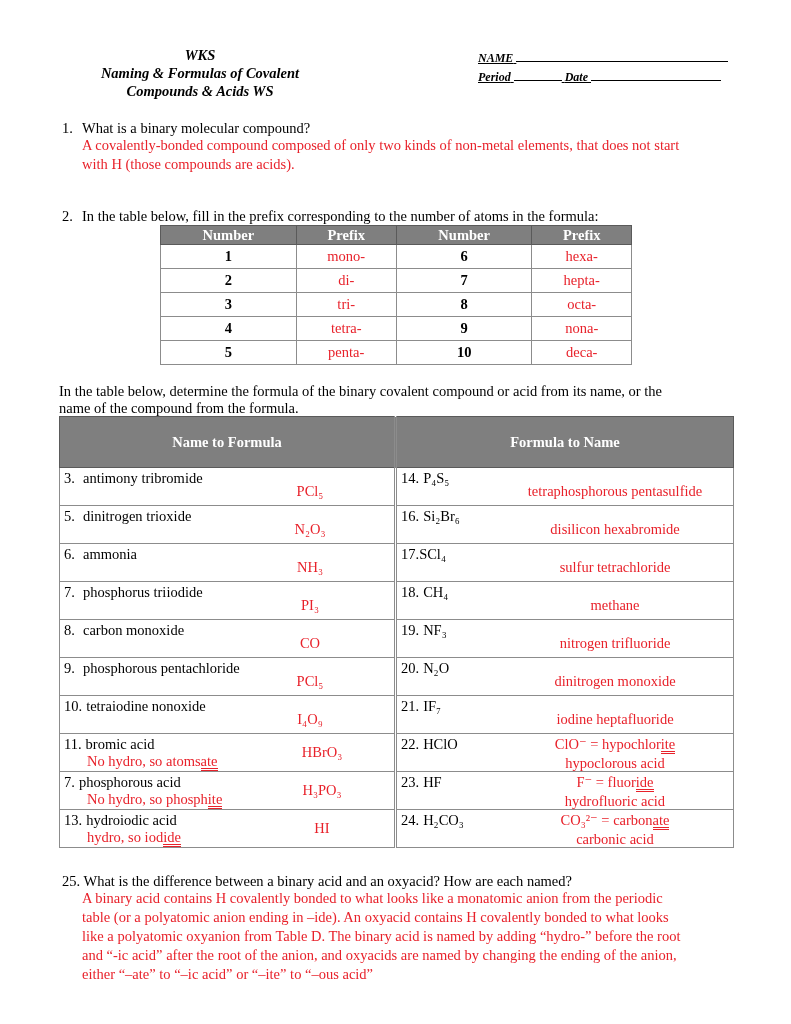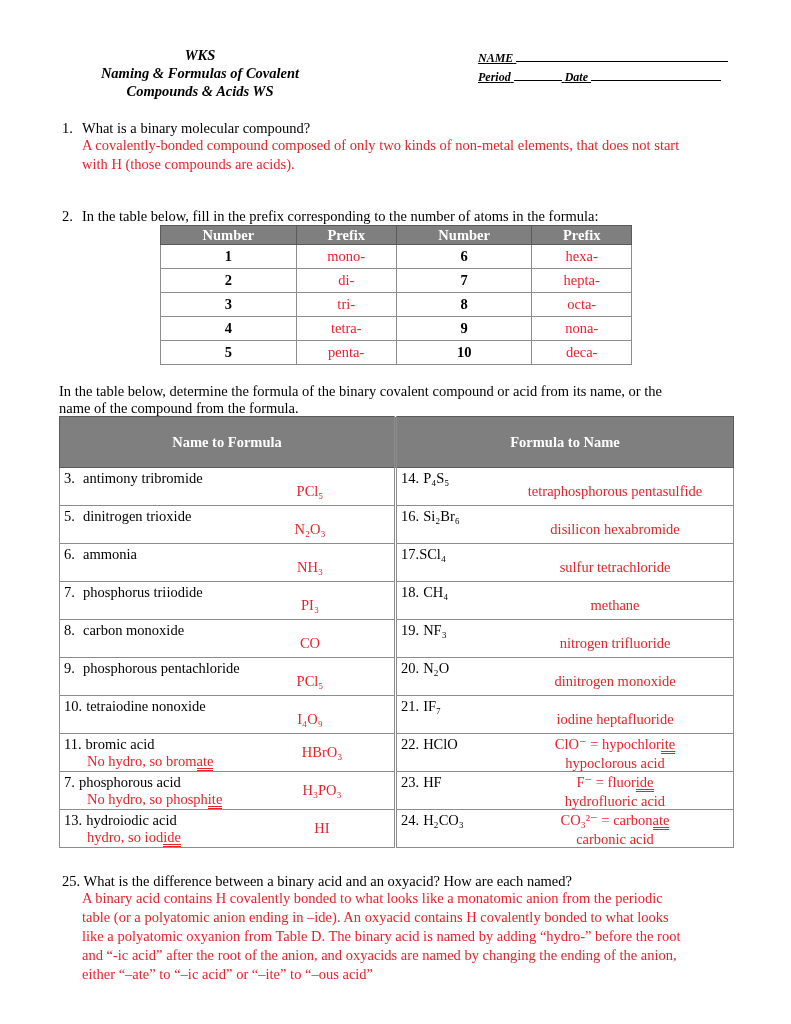--- a/index.html
+++ b/index.html
@@ -233,21 +233,21 @@
             <div class="lbl"><span style="margin-right: 4px;">21.</span><span>IF₇</span></div>
             <div class="nm red">iodine heptafluoride</div>
           </div>
         </td>
       </tr>
       <tr>
         <td class="split" style="height: 37px;">
           <div class="cell" style="height: 37px;">
             <div class="lbl">
               <div><span style="margin-right: 4px;">11.</span><span>bromic acid</span></div>
-              <div class="red" style="padding-left: 23px;"><span>No hydro, so brom</span><span class="dbl">ate</span></div>
+              <div class="red" style="padding-left: 23px;"><span>No hydro, so atoms</span><span class="dbl">ate</span></div>
             </div>
             <div class="fx2 red">HBrO₃</div>
           </div>
         </td>
         <td>
           <div class="cell" style="height: 37px;">
             <div class="lbl"><span style="margin-right: 4px;">22.</span><span>HClO</span></div>
             <div class="nm2 red">
               <div><span>ClO⁻ = hypochlor</span><span class="dbl">ite</span></div>
               <div>hypoclorous acid</div>

